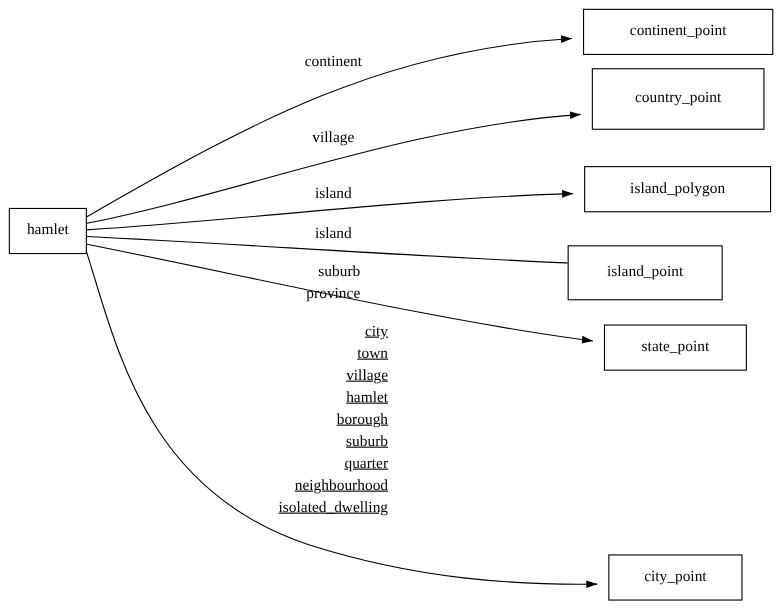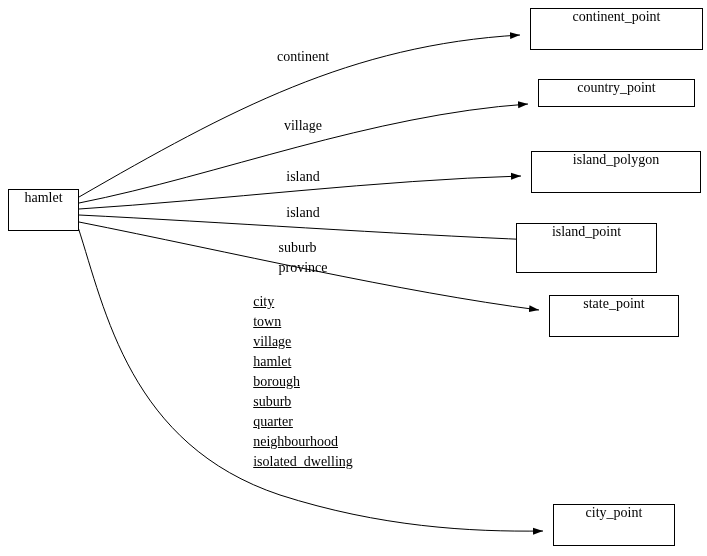--- a/index.html
+++ b/index.html
@@ -26,33 +26,33 @@
     fill: none;
     stroke: #000000;
     stroke-width: 1;
   }
   .node {
     position: absolute;
     box-sizing: border-box;
     border: 1px solid #000000;
     background: #ffffff;
     display: flex;
-    align-items: flex-start;
+    align-items: center;
     justify-content: center;
     font-size: 14px;
     color: #000000;
     white-space: nowrap;
   }
   .edge-label {
     position: absolute;
     transform: translate(-50%, -50%);
     font-size: 14px;
     line-height: 20px;
     color: #000000;
-    text-align: left;
+    text-align: right;
     white-space: pre-line;
   }
 </style>
 </head>
 <body>
 
 <div class="canvas">
 
   <svg class="edges-layer" width="707" height="556" viewBox="0 0 707 556" xmlns="http://www.w3.org/2000/svg">
     <defs>
@@ -69,21 +69,21 @@
   </svg>
 
   <div class="node" style="left:8px; top:189px; width:71px; height:42px;">
     <span>hamlet</span>
   </div>
 
   <div class="node" style="left:530px; top:8px; width:173px; height:42px;">
     <span>continent_point</span>
   </div>
 
-  <div class="node" style="left:538px; top:79px; width:157px; height:28px;">
+  <div class="node" style="left:538px; top:62px; width:157px; height:56px;">
     <span>country_point</span>
   </div>
 
   <div class="node" style="left:531px; top:151px; width:170px; height:42px;">
     <span>island_polygon</span>
   </div>
 
   <div class="node" style="left:516px; top:223px; width:141px; height:50px;">
     <span>island_point</span>
   </div>

